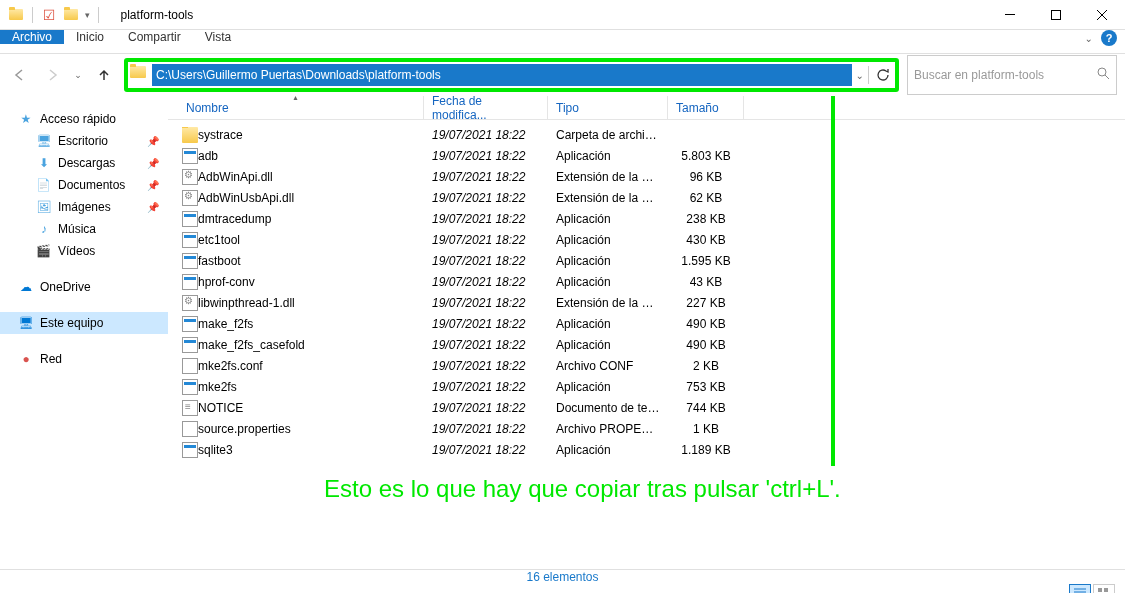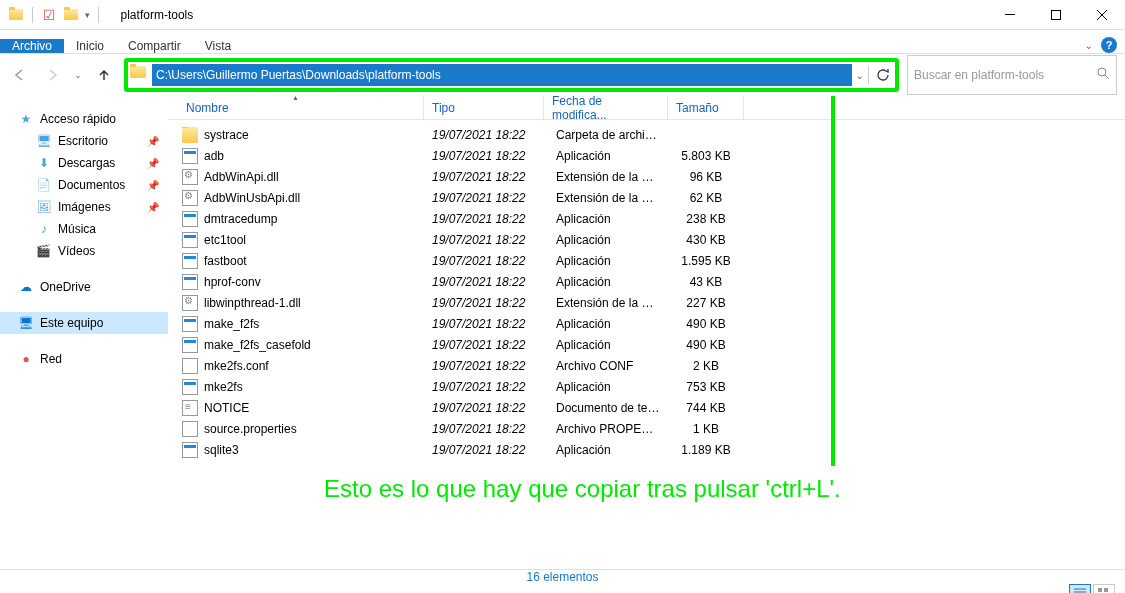--- a/index.html
+++ b/index.html
@@ -6,21 +6,21 @@
     body { width: 1125px; height: 593px; background: #fff; overflow: hidden; position: relative; font-size: 12px; }
     
     .titlebar { height: 30px; background: #fff; display: flex; align-items: center; border-bottom: 1px solid #e0e0e0; }
     .titlebar-left { display: flex; align-items: center; padding-left: 8px; gap: 6px; }
     .qat-icon { width: 16px; height: 16px; display: flex; align-items: center; justify-content: center; }
     .qat-sep { width: 1px; height: 16px; background: #ccc; margin: 0 2px; }
     .title-text { margin-left: 14px; color: #000; font-size: 12px; }
     .titlebar-right { margin-left: auto; display: flex; }
     .win-btn { width: 46px; height: 30px; display: flex; align-items: center; justify-content: center; }
     
-    .ribbon { height: 24px; background: #fff; display: flex; align-items: flex-end; border-bottom: 1px solid #e0e0e0; }
+    .ribbon { height: 24px; background: #fff; display: flex; align-items: flex-start; border-bottom: 1px solid #e0e0e0; }
     .ribbon-tab { padding: 0 12px; display: flex; align-items: center; color: #333; font-size: 12px; }
     .ribbon-tab.active { background: #1979ca; color: #fff; }
     .ribbon-right { margin-left: auto; display: flex; align-items: center; padding-right: 8px; gap: 8px; }
     .help-icon { width: 16px; height: 16px; background: #1979ca; border-radius: 50%; color: #fff; display: flex; align-items: center; justify-content: center; font-size: 11px; font-weight: bold; }
     
     .navbar { height: 42px; display: flex; align-items: center; padding: 0 8px; gap: 8px; position: relative; }
     .nav-btn { width: 24px; height: 24px; display: flex; align-items: center; justify-content: center; color: #999; }
     .nav-btn.enabled { color: #333; }
     
     .address-wrap { flex: 1; height: 34px; border: 4px solid #00e800; border-radius: 3px; display: flex; align-items: center; padding: 0 2px; gap: 4px; }
@@ -51,21 +51,21 @@
     .fh-col { padding: 0 8px; color: #1565c0; font-size: 12px; display: flex; align-items: center; height: 100%; border-right: 1px solid #e5e5e5; position: relative; }
     .fh-name { width: 256px; padding-left: 18px;}
     .fh-date { width: 124px; }
     .fh-type { width: 120px; }
     .fh-size { width: 76px; }
     .sort-ind { position: absolute; top: -3px; left: 50%; transform: translateX(-50%); color: #666; font-size: 8px; }
     
     .file-list { padding-top: 4px; }
     .file-row { display: flex; height: 21px; align-items: center; }
     .fc { padding: 0 8px; font-size: 12px; overflow: hidden; text-overflow: ellipsis; white-space: nowrap; }
-    .fc-name { width: 256px; display: flex; align-items: center; gap: 6px; padding-left: 14px;}
+    .fc-name { width: 256px; display: flex; align-items: center; padding-left: 14px;}
     .fc-date { width: 124px; color: #000; font-style: italic; }
     .fc-type { width: 120px; color: #000; }
     .fc-size { width: 76px; text-align: center; color: #000; }
     .file-ico { width: 16px; height: 16px; flex-shrink: 0; }
     
     .green-marker { position: absolute; right: 290px; top: 0; width: 4px; height: 370px; background: #00e800; }
     .annotation { position: absolute; top: 475px; left: 324px; font-size: 24px; color: #00e800; font-weight: 400; }
     
     .statusbar { height: 24px; border-top: 1px solid #e0e0e0; display: flex; align-items: center; padding: 0 10px; flex-direction: column; }
     .status-text { font-size: 12px; color: #1979ca; }
@@ -227,22 +227,22 @@
       </div>
     </div>
   </div>
 
   <div class="main">
     <div class="file-header">
       <div class="fh-col fh-name">
           <span>Nombre</span>
           <span class="sort-ind">▴</span>
         </div>
+      <div class="fh-col fh-date">Fecha de modifica...</div>
       <div class="fh-col fh-type">Tipo</div>
-      <div class="fh-col fh-date">Fecha de modifica...</div>
       <div class="fh-col fh-size">Tamaño</div>
     </div>
     <div class="file-list" id="file-list">
         <div class="file-row">
     <div class="fc fc-name">
             <span class="file-ico folder-ico"></span>
             <span>systrace</span>
           </div>
     <div class="fc fc-date">19/07/2021 18:22</div>
     <div class="fc fc-type">Carpeta de archivos</div>

